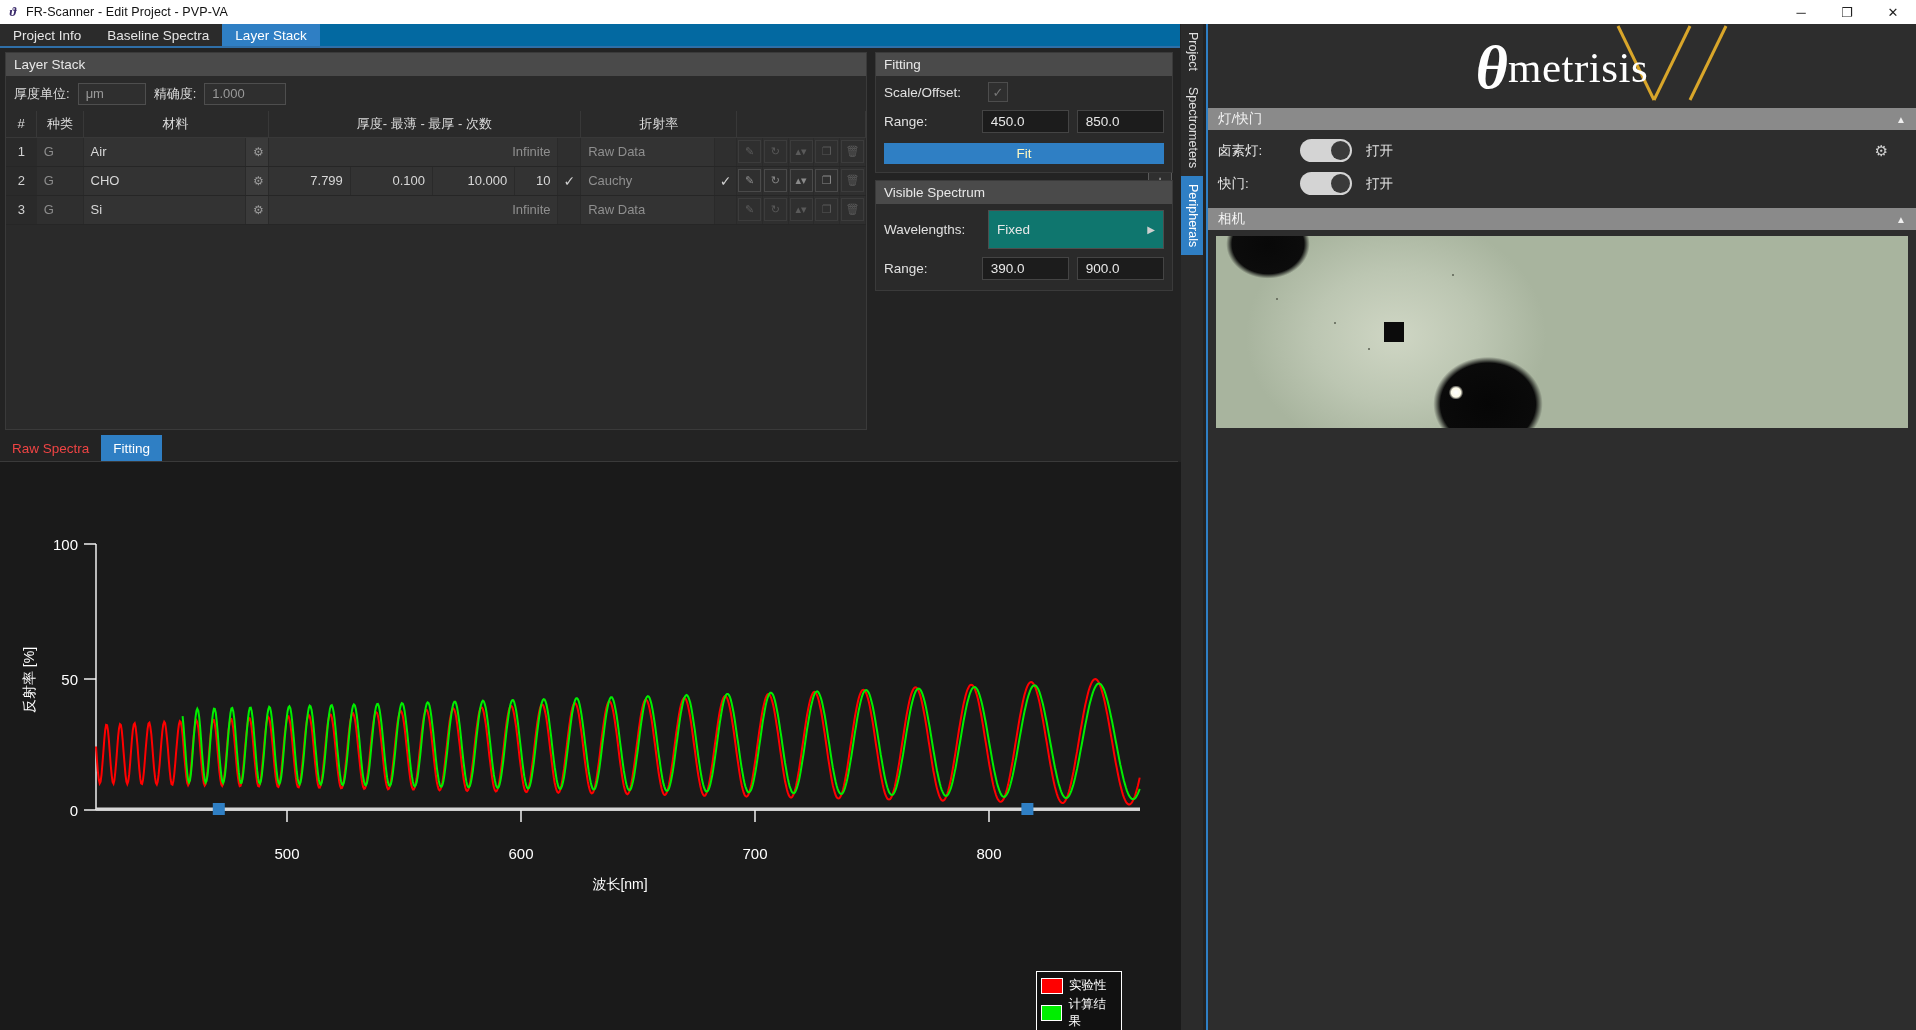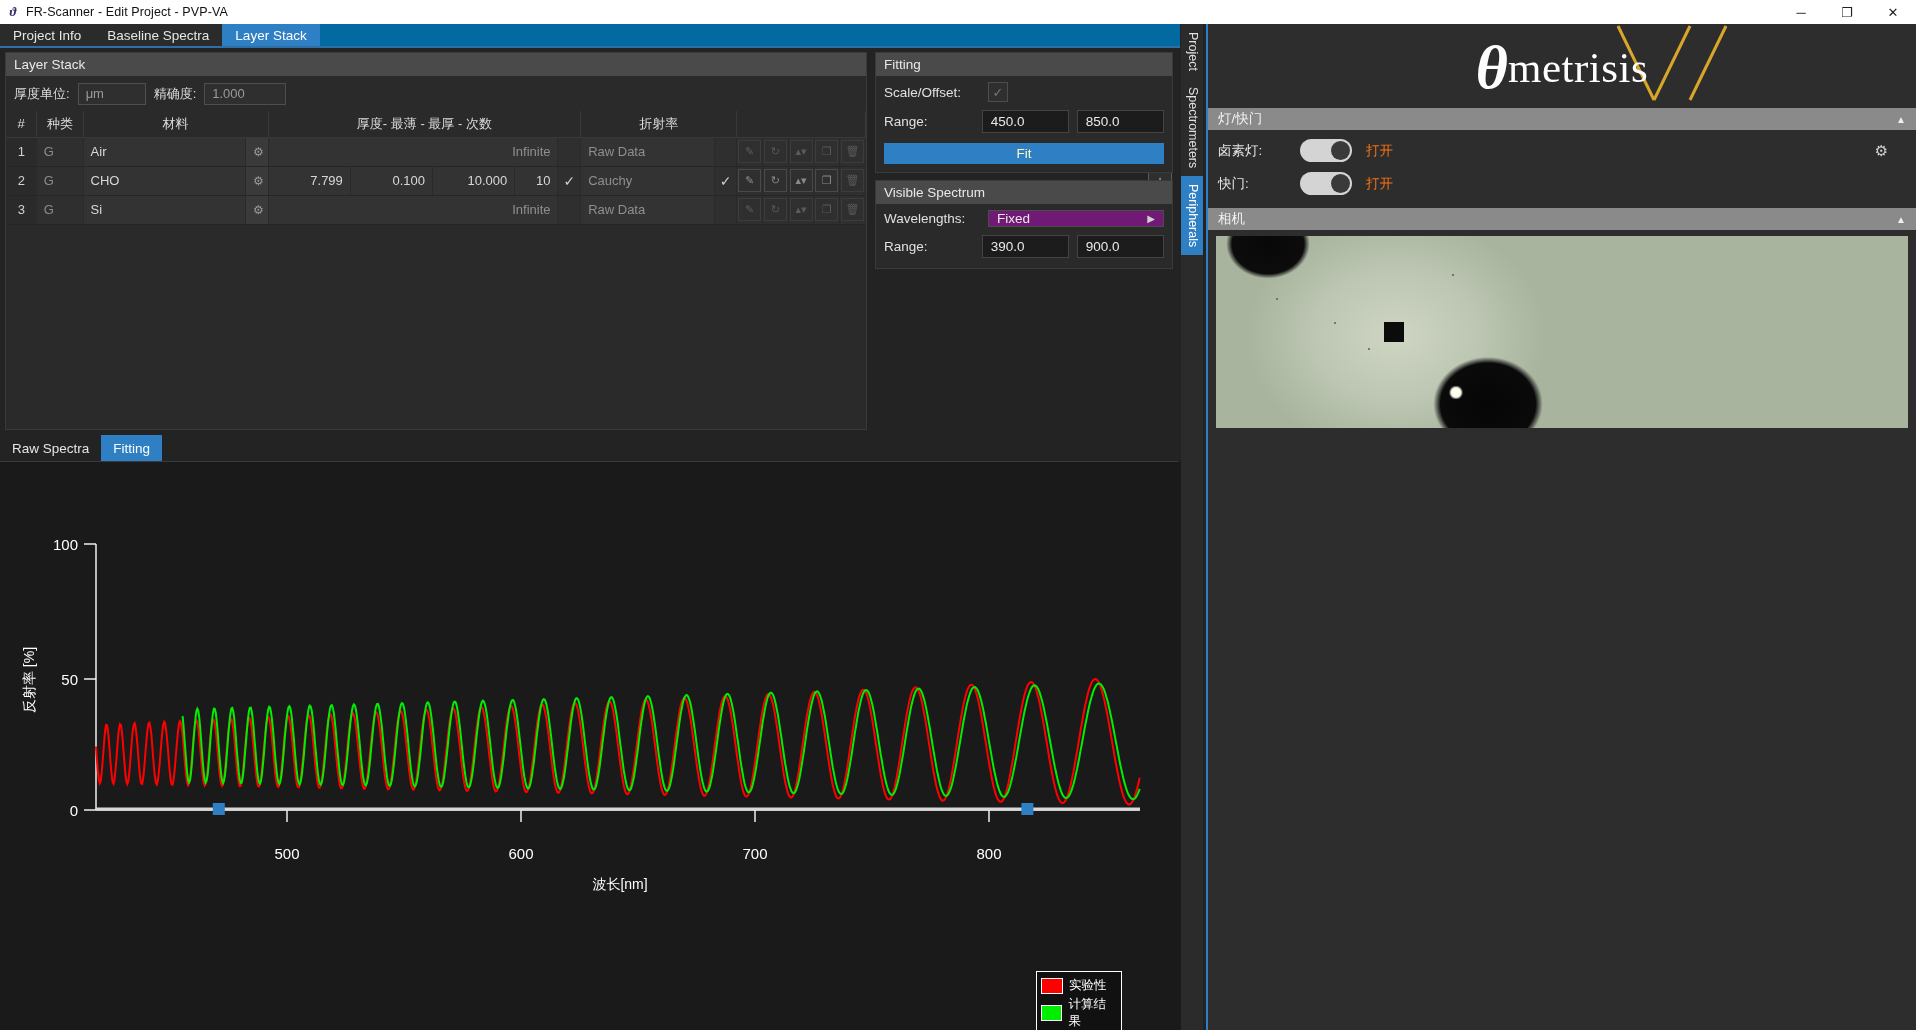--- a/index.html
+++ b/index.html
@@ -110,22 +110,22 @@
   }
   .cbox {
     width: 20px; height: 20px; border: 1px solid #4d4d4d; background: #2f2f2f;
     display: flex; align-items: center; justify-content: center; color: #777; font-size: 13px;
   }
   .fit-btn {
     margin: 8px 8px 0 8px; height: 21px; background: #2f7fc4; color: #fef9c3;
     display: flex; align-items: center; justify-content: center; font-size: 13.5px;
   }
   .combo {
-    flex: 1; background: #701a75; border: 1px solid #4d4d4d; color: #e8e8e8;
-    height: 17px; line-height: 21px; font-size: 13.5px; padding: 0 8px;
+    flex: 1; background: #0f766e; border: 1px solid #4d4d4d; color: #e8e8e8;
+    height: 39px; line-height: 21px; font-size: 13.5px; padding: 0 8px;
     display: flex; align-items: center; justify-content: space-between;
   }
   .combo .arrow { color: #cfcfcf; font-size: 10px; }
 
   
   .vtabs {
     position: absolute; left: 1181px; top: 24px; width: 22px; height: 1006px;
     background: #2b2b2b;
   }
   .vtab {
@@ -156,21 +156,21 @@
   .sw-row { display: flex; align-items: center; height: 33px; font-size: 13.5px; color: #e4e4e4; }
   .sw-row .lbl { width: 82px; }
   .switch {
     width: 52px; height: 23px; border-radius: 12px; background: #d4d4d4;
     position: relative; margin-right: 14px;
   }
   .switch .knob {
     position: absolute; right: 2px; top: 2px; width: 19px; height: 19px;
     border-radius: 50%; background: #3a3a3a;
   }
-  .sw-state { color: #f97316; }
+  .sw-state { color: #e5e5e5; }
   .gear-right { position: absolute; right: 10px; color: #d0d0d0; font-size: 15px; }
 
   .cam-box {
     margin: 6px 8px 0 8px; height: 192px; position: relative; overflow: hidden;
     background: #b9c3ae;
   }
   .cam-img {
     position: absolute; inset: 0;
     background:
       radial-gradient(ellipse 58px 48px at 52px 8px, #080808 0%, #0c0c0c 62%, rgba(20,20,20,0) 72%),
@@ -181,21 +181,21 @@
   .cam-sq { position: absolute; left: 168px; top: 86px; width: 20px; height: 20px; background: #0b0b0b; }
   .cam-spark { position: absolute; left: 232px; top: 150px; width: 16px; height: 13px;
     background: radial-gradient(circle, #ffffff 0%, #fdfbe8 45%, rgba(255,255,255,0) 70%); }
   .cam-dot { position: absolute; width: 2px; height: 2px; background: #5a5f52; border-radius: 50%; }
 
   
   .chart-tabs {
     position: absolute; left: 0; top: 385px; width: 1180px; height: 26px;
     display: flex; align-items: stretch; background: #232323;
   }
-  .ctab { padding: 0 12px; display: flex; align-items: center; font-size: 13.5px; color: #e5e5e5; }
+  .ctab { padding: 0 12px; display: flex; align-items: center; font-size: 13.5px; color: #ef4444; }
   .ctab.active { background: #2f7fc4; color: #fff; }
 
   .chart-panel {
     position: absolute; left: 0; top: 411px; width: 1178px; height: 569px;
     background: #1a1a1a; border-top: 1px solid #3a3a3a; padding-left: 12px;
   }
   .chart-svg { display: block; }
   .legend-box {
     position: absolute; left: 1036px; top: 497px; width: 86px;
     border: 1px solid #ffffff; background: #111; padding: 3px 4px; margin-top: 12px;

